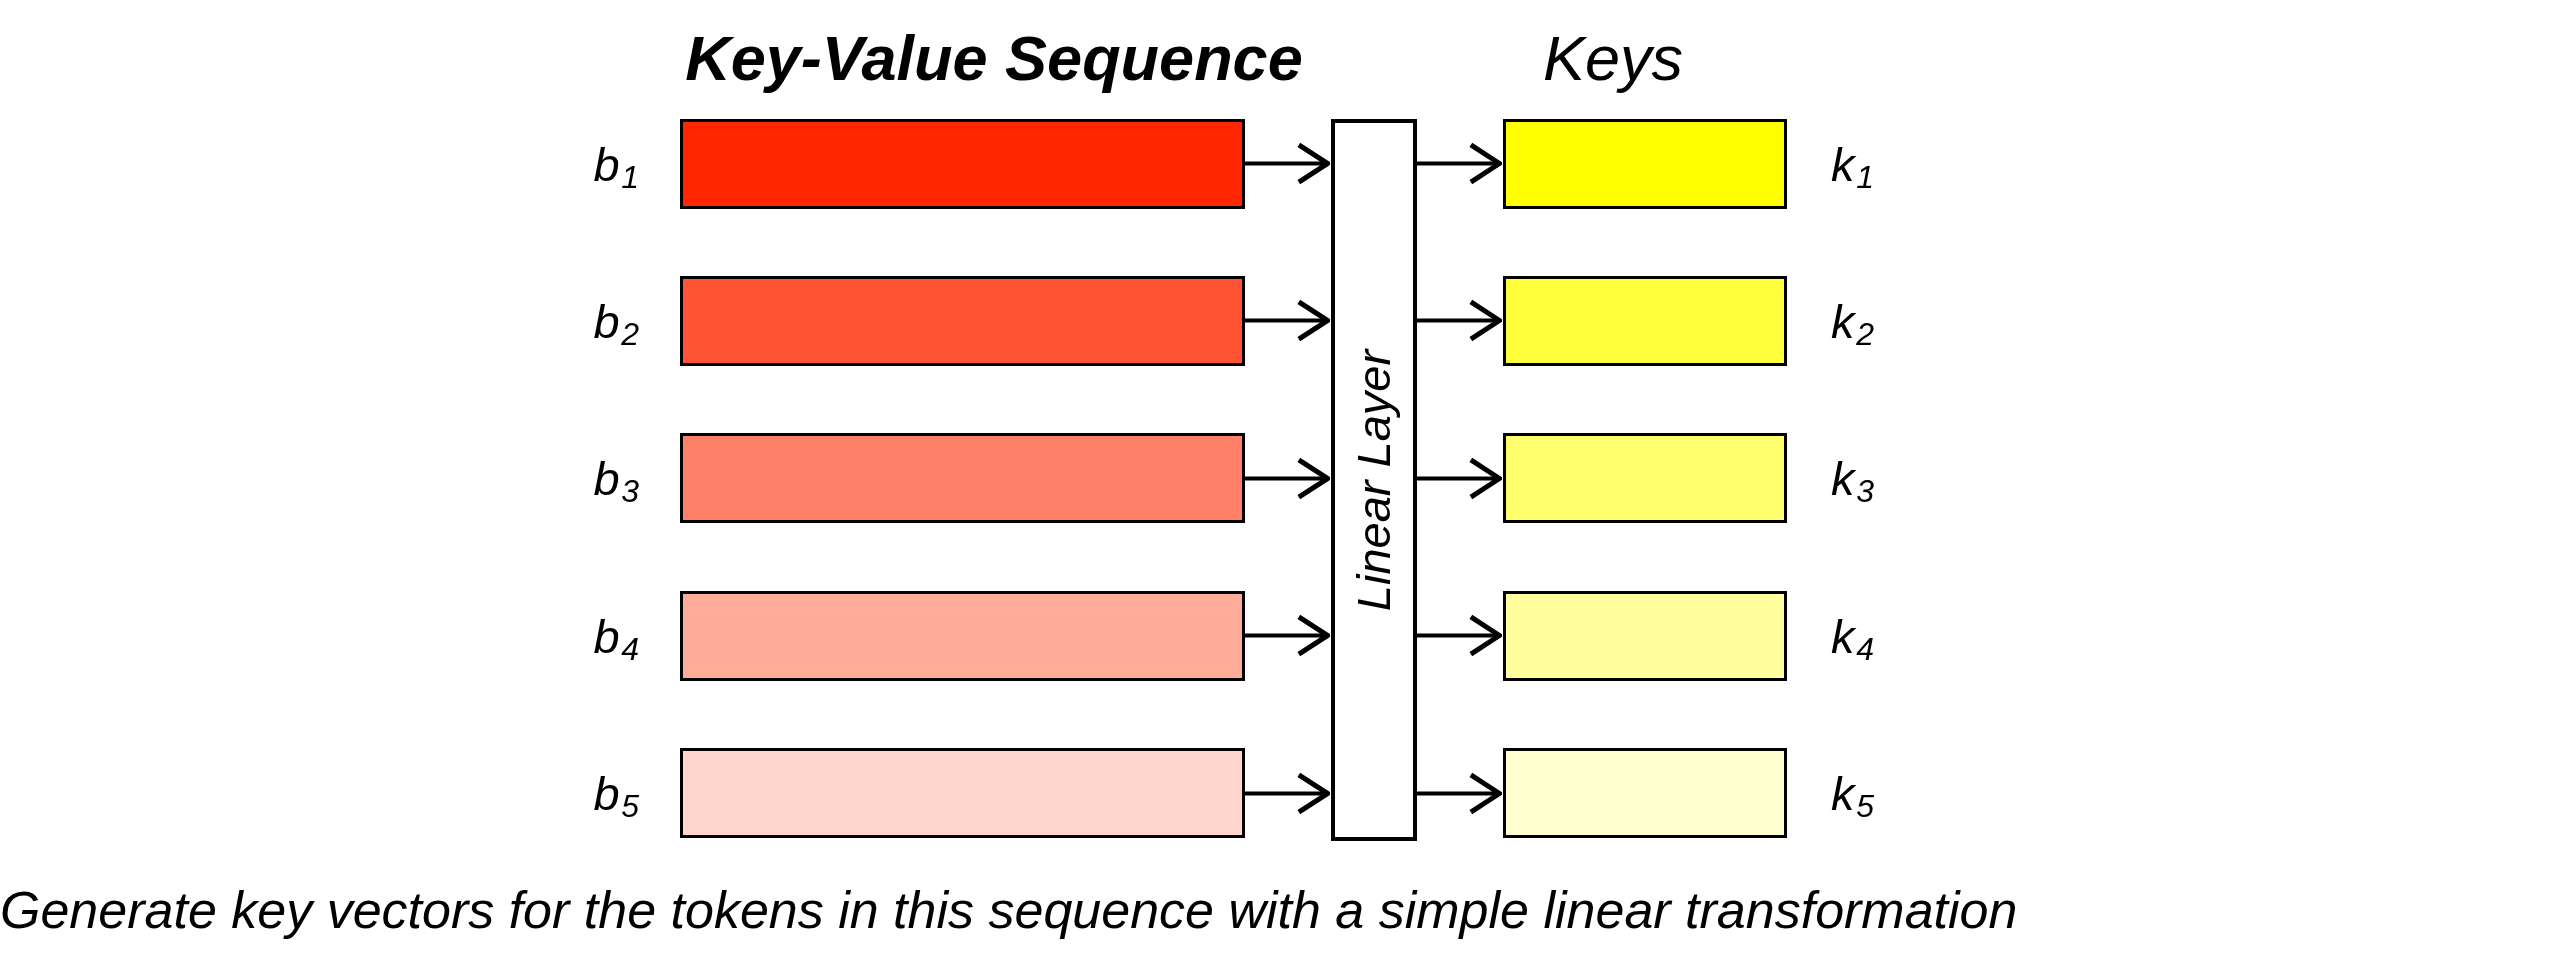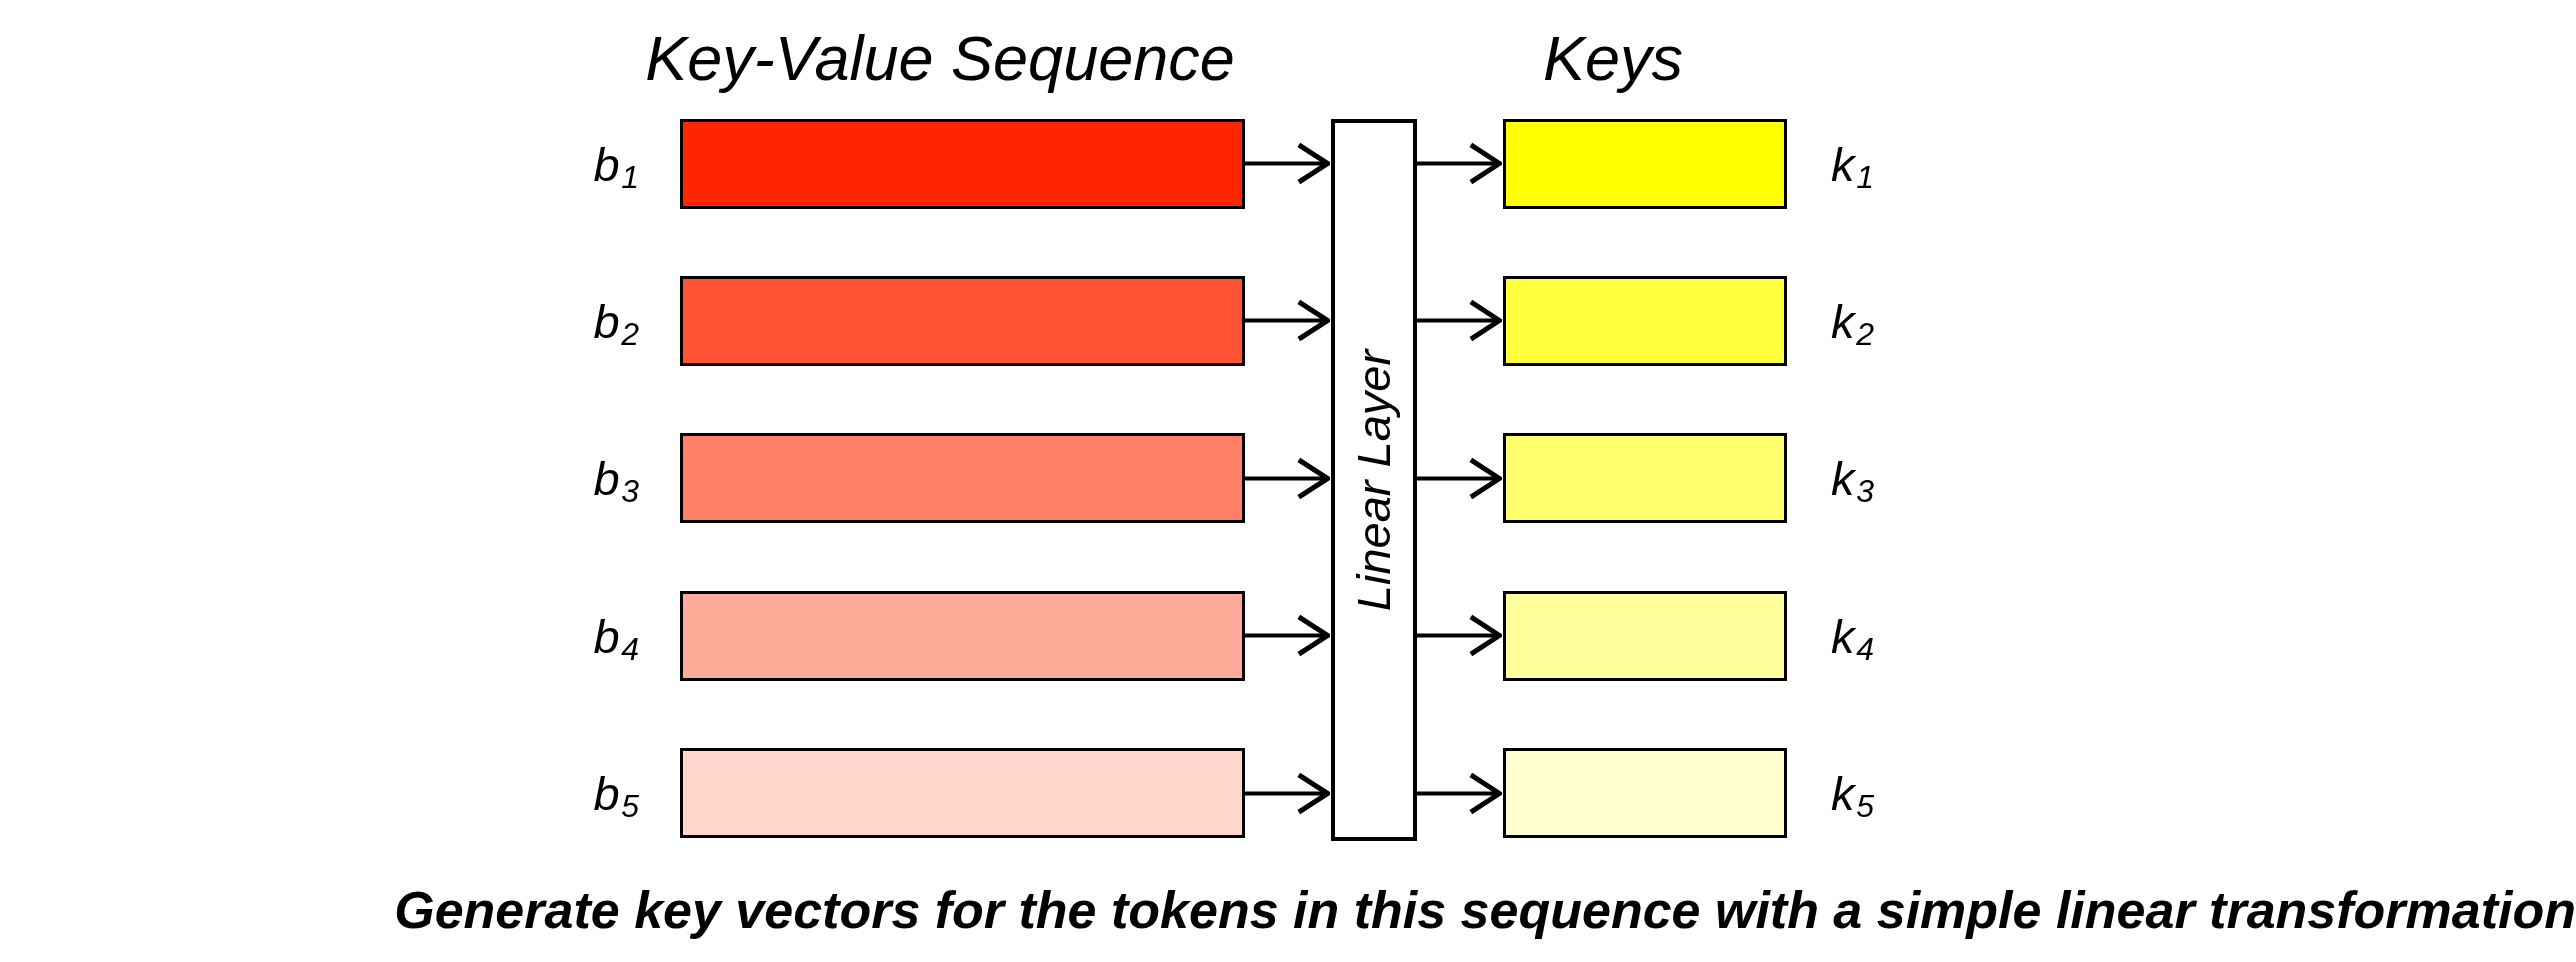--- a/index.html
+++ b/index.html
@@ -19,21 +19,21 @@
   .title {
     position: absolute;
     top: 20.3px;
     height: 76px;
     line-height: 76px;
     font-size: 63px;
     font-style: italic;
     text-align: center;
     white-space: nowrap;
   }
-  #title-left  { left: 572px;  width: 736px; }
+  #title-left  { left: 626px;  width: 736px; font-weight: bold; }
   #title-right { left: 1471px; width: 284px; }
 
   .bar {
     position: absolute;
     width: 565px;
     height: 90px;
     border: 3.4px solid #000000;
     box-sizing: border-box;
     left: 680px;
   }
@@ -90,25 +90,24 @@
     white-space: nowrap;
     font-size: 47px;
     font-style: italic;
   }
 
   #caption {
     position: absolute;
     left: 0;
     top: 880px;
     width: 2576px;
-    text-align: right;
+    text-align: left;
     font-size: 52px;
     font-style: italic;
     white-space: nowrap;
-    font-weight: bold;
   }
 
   
   .row-0 .bar, .row-0 .kbar, .row-0.bar, .row-0.kbar, .row-0.vlabel { top: 119px; }
   .row-1.bar, .row-1.kbar, .row-1.vlabel { top: 276px; }
   .row-2.bar, .row-2.kbar, .row-2.vlabel { top: 433px; }
   .row-3.bar, .row-3.kbar, .row-3.vlabel { top: 591px; }
   .row-4.bar, .row-4.kbar, .row-4.vlabel { top: 748px; }
   .row-0.bar, .row-0.kbar, .row-0.vlabel { top: 119px; }
   .arow-0 { top: 138px; }

